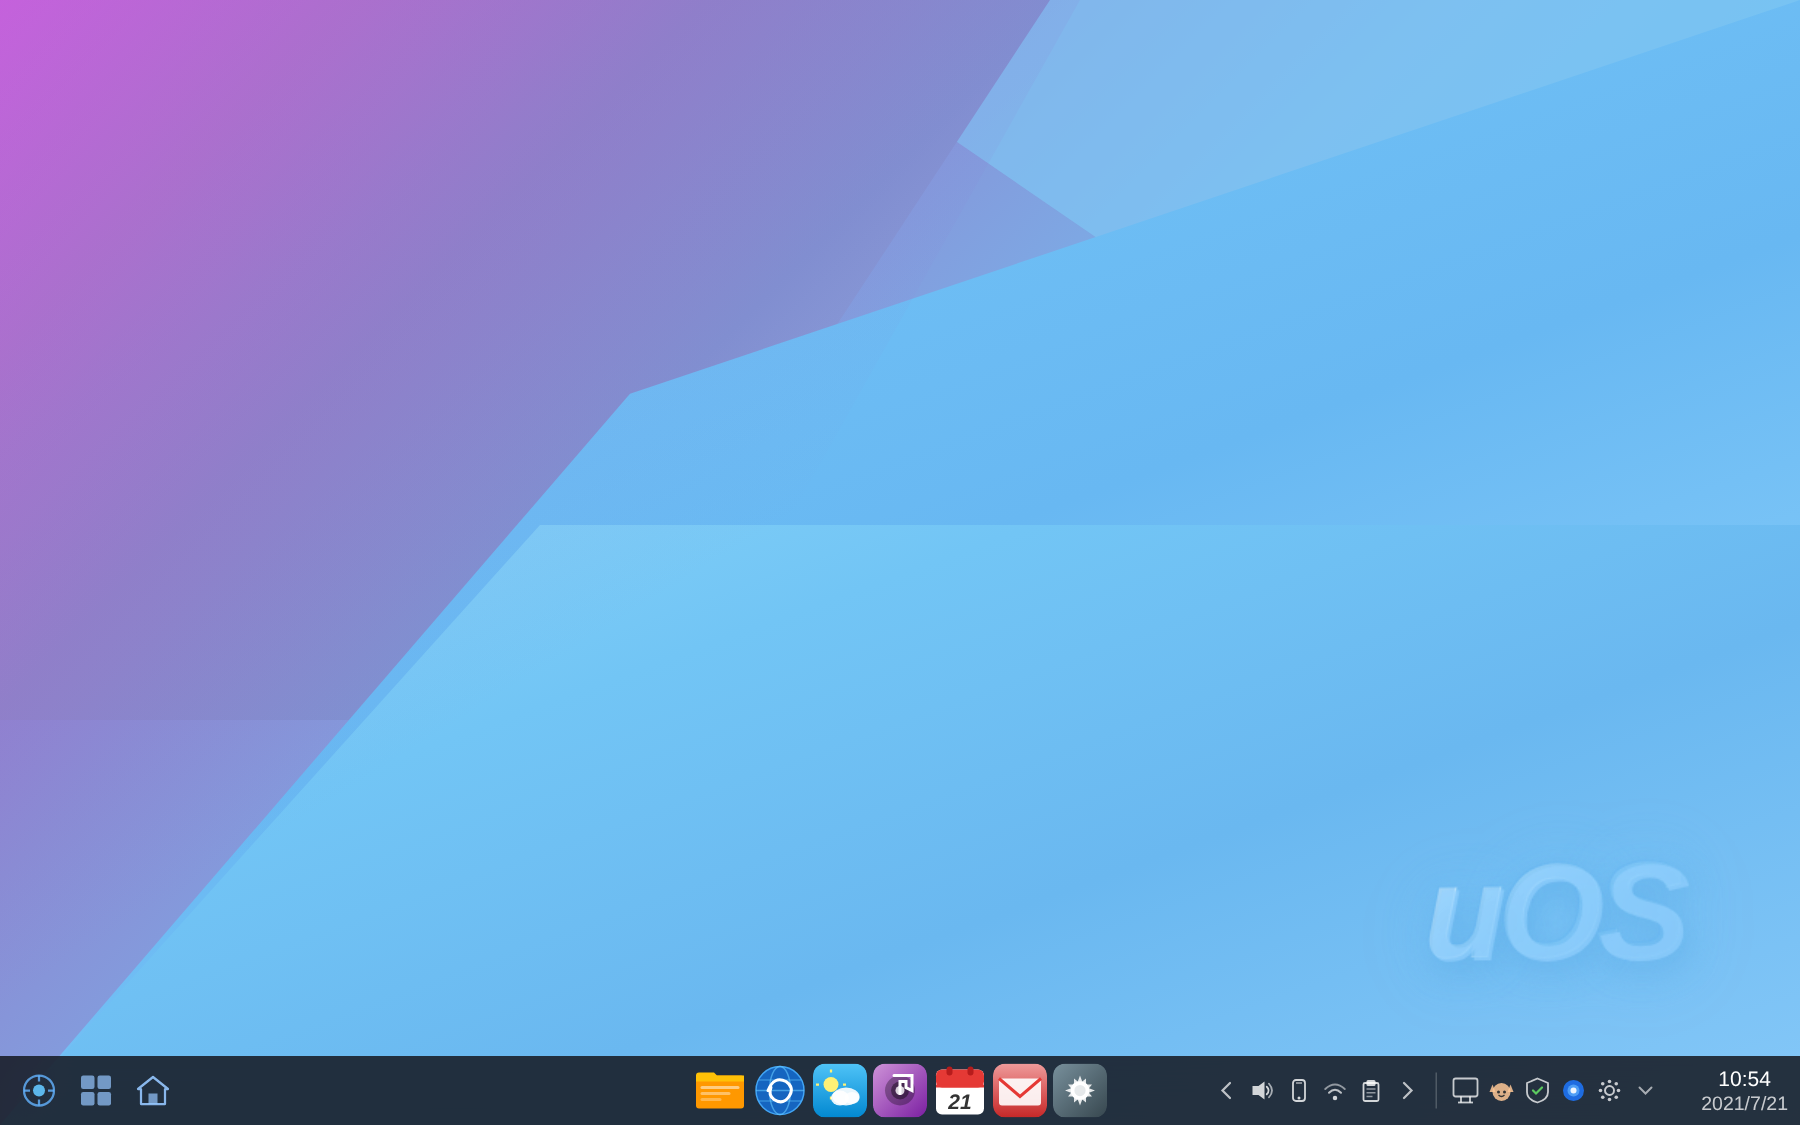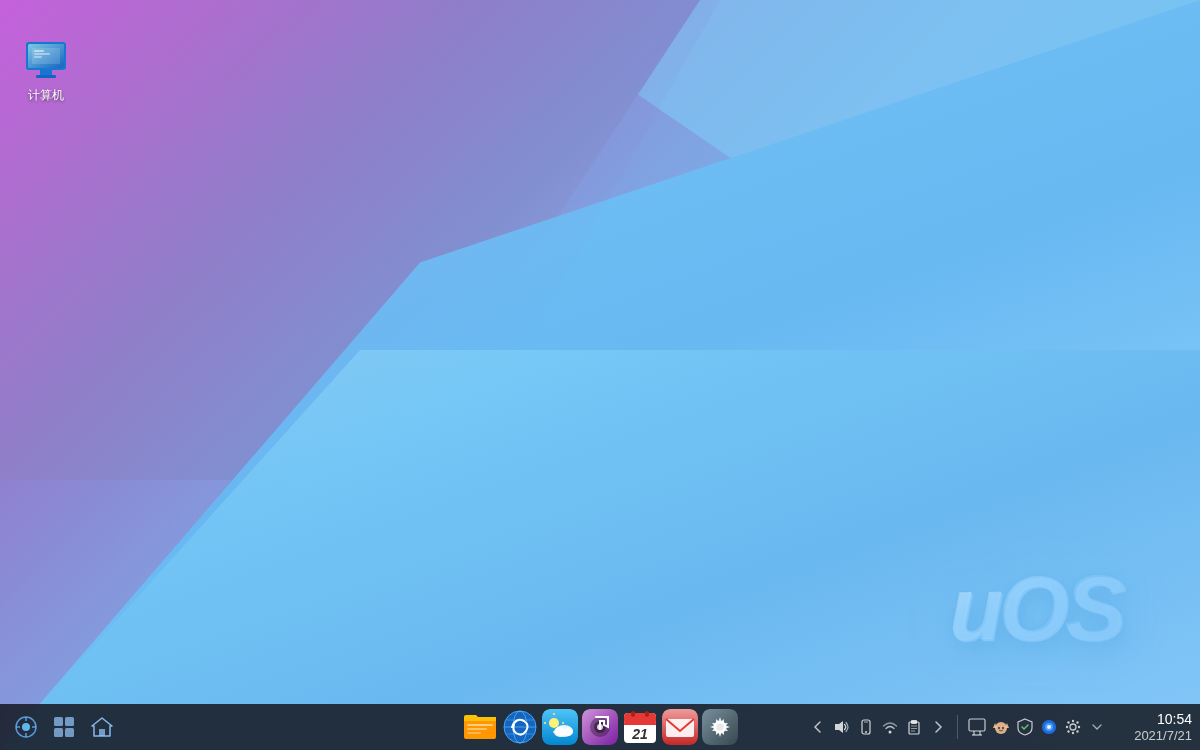--- a/index.html
+++ b/index.html
@@ -235,21 +235,21 @@
       justify-content: center;
       cursor: pointer;
       color: rgba(255,255,255,0.85);
       font-size: 13px;
       border-radius: 4px;
     }
 
     .clock-area {
       display: flex;
       flex-direction: column;
-      align-items: flex-end;
+      align-items: center;
       margin-left: 22px;
       cursor: pointer;
     }
 
     .clock-time {
       font-size: 14px;
       color: white;
       font-weight: 500;
       line-height: 1.2;
     }
@@ -271,43 +271,20 @@
 <div id="desktop">
 
   <div class="upper-left-gradient"></div>
   <div class="lower-right-gradient"></div>
   <div class="diagonal-overlay"></div>
 
   <div class="uos-logo">uOS</div>
 
   <div class="desktop-icons">
 
-    <div class="desktop-icon">
-      <div class="icon-img">
-        <svg class="computer-icon-svg" viewBox="0 0 48 48">
-          <rect x="4" y="6" width="40" height="28" rx="3" ry="3" fill="#1976d2"></rect>
-          <rect x="6" y="8" width="36" height="24" rx="2" ry="2" fill="#42a5f5"></rect>
-          <rect x="6" y="8" width="36" height="24" rx="2" ry="2" fill="url(#screenGrad)"></rect>
-          <defs>
-            <linearGradient id="screenGrad" x1="0" y1="0" x2="1" y2="1">
-              <stop offset="0%" stop-color="#7ec8e3"></stop>
-              <stop offset="100%" stop-color="#1565c0"></stop>
-            </linearGradient>
-          </defs>
-          <rect x="18" y="34" width="12" height="5" fill="#1976d2"></rect>
-          <rect x="14" y="39" width="20" height="3" rx="1" fill="#1565c0"></rect>
-
-          <rect x="10" y="12" width="28" height="16" rx="1" fill="rgba(255,255,255,0.15)"></rect>
-          <rect x="12" y="14" width="10" height="2" rx="1" fill="rgba(255,255,255,0.5)"></rect>
-          <rect x="12" y="17" width="16" height="2" rx="1" fill="rgba(255,255,255,0.4)"></rect>
-          <rect x="12" y="20" width="8" height="2" rx="1" fill="rgba(255,255,255,0.4)"></rect>
-        </svg>
-      </div>
-      <span class="icon-label">计算机</span>
-    </div>
 
   </div>
 
   <div id="taskbar">
 
     <div class="taskbar-left">
 
       <div class="taskbar-btn" title="启动器">
         <svg width="22" height="22" viewBox="0 0 22 22">
           <circle cx="11" cy="11" r="10" fill="none" stroke="rgba(100,180,255,0.8)" stroke-width="1.5"></circle>

